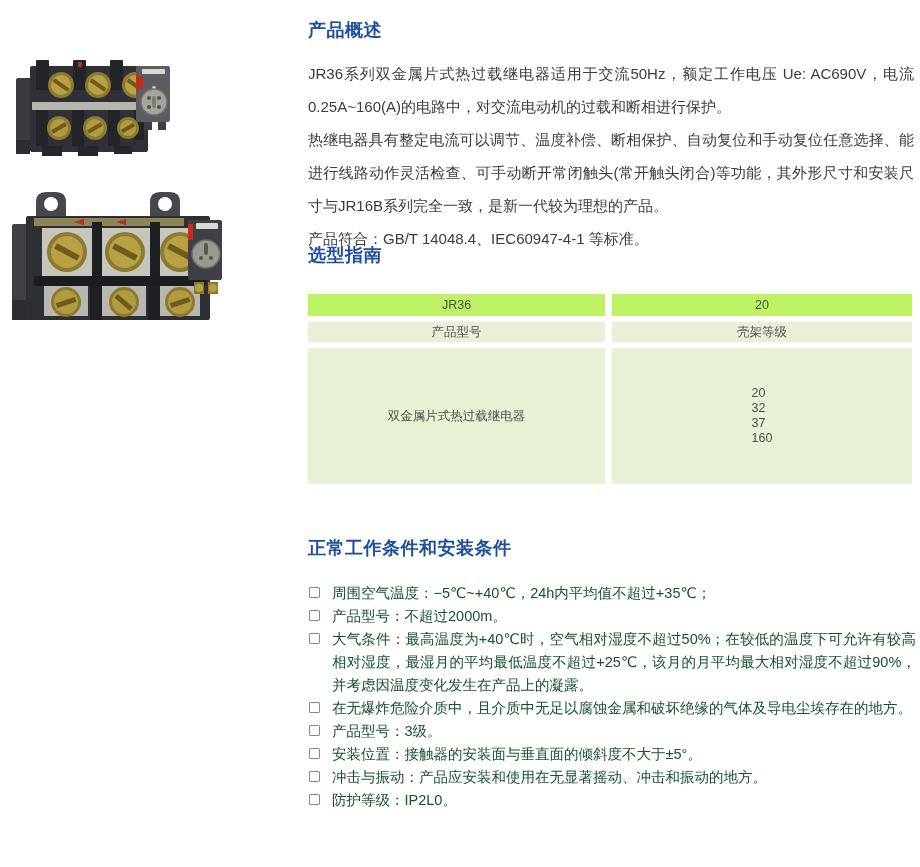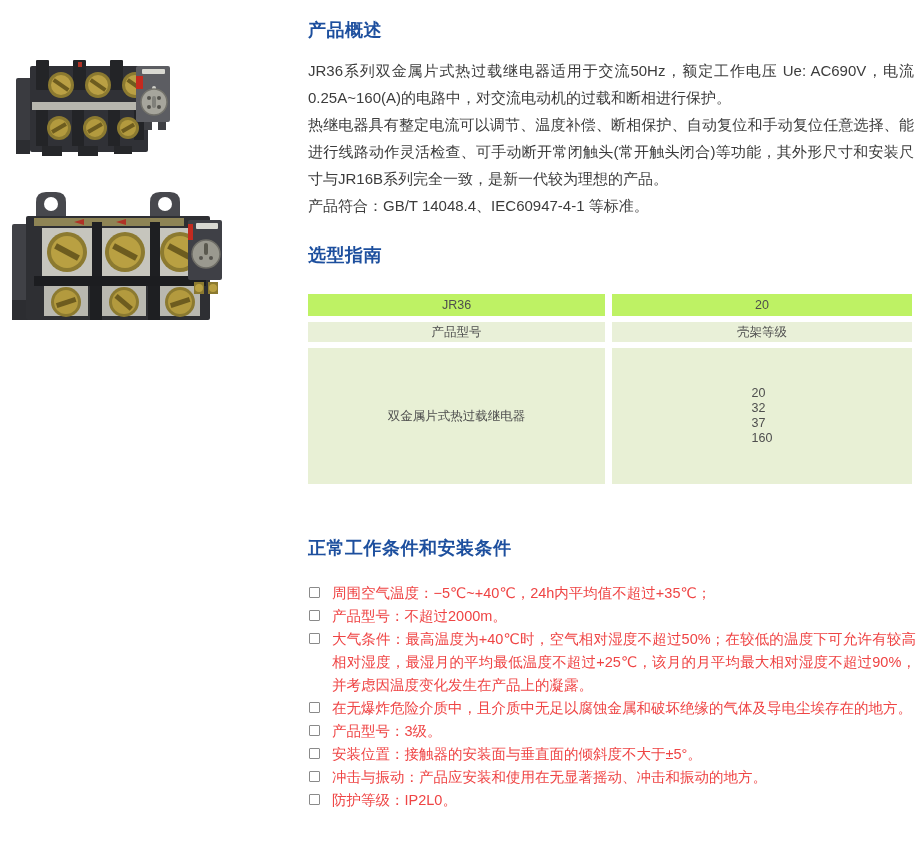--- a/index.html
+++ b/index.html
@@ -11,21 +11,21 @@
   }
   .abs { position:absolute; }
 
   
   .sec-title {
     color:#1d4f9e; font-size:18px; font-weight:bold; letter-spacing:0.5px;text-align:center;
   }
 
   
   .copy {
-    width:606px; font-size:15px; line-height:27px; color:#3c3c3c;
+    width:606px; font-size:15px; line-height:33px; color:#3c3c3c;
     text-align:justify;
   }
   .copy p { margin:0; }
 
   
   .sel-table {
     display:grid;
     grid-template-columns:297px 300px;
     column-gap:7px; row-gap:6px;
     width:604px;
@@ -36,21 +36,21 @@
   }
   .cell-head   { background:#bef264; height:22px; }
   .cell-sub    { background:#e9f0d8; height:20px; }
   .cell-body   { background:#e8f0d5; height:136px; }
   .frame-stack { display:inline-block; text-align:left; line-height:15px; font-size:12.5px; color:#4e4e4e; }
 
   
   .cond-list { list-style:none; width:608px; }
   .cond-item {
     position:relative; padding-left:24px;
-    font-size:14.5px; line-height:23px; color:#ef4444;
+    font-size:14.5px; line-height:23px; color:#14532d;
     text-align:justify;
   }
   .checkbox {
     position:absolute; left:1px; top:5px;
     width:11px; height:11px;
     border:1.5px solid #8a8a8a; background:#ffffff; border-radius:1px;
   }
 
   
   .photo { display:block; }

